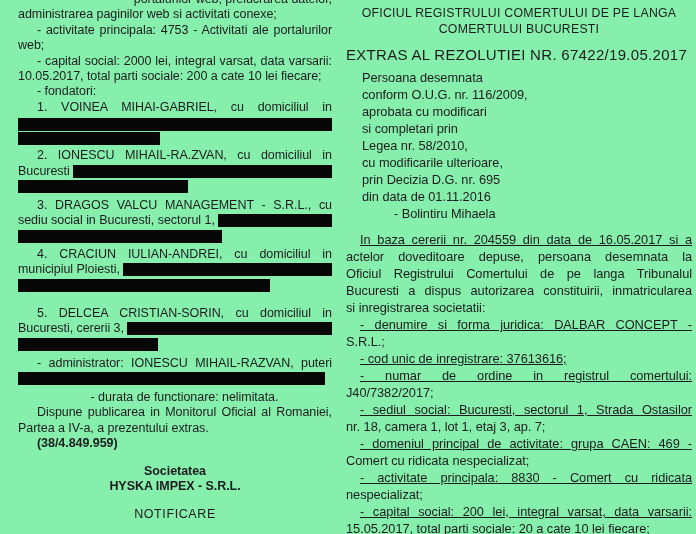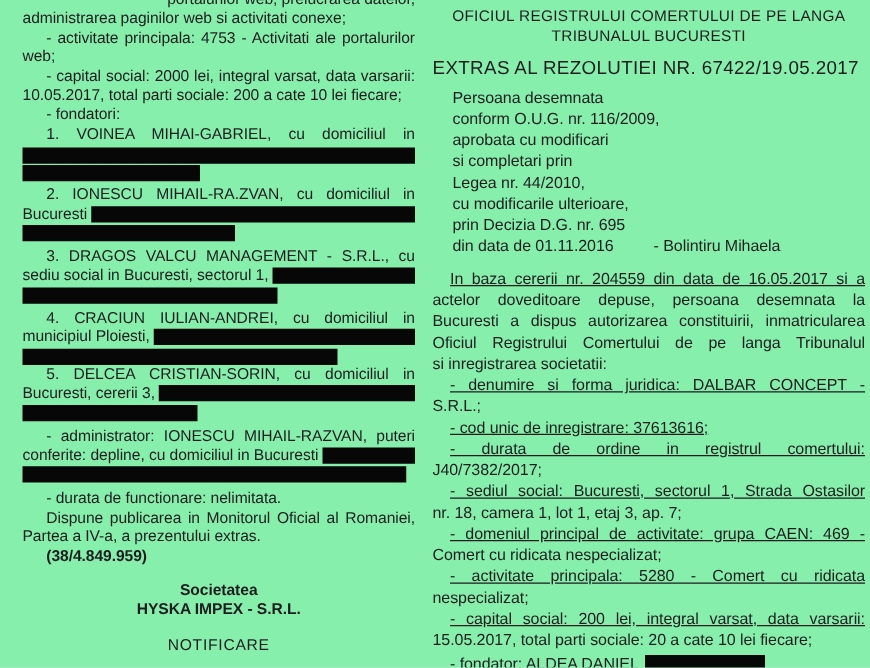--- a/index.html
+++ b/index.html
@@ -20,21 +20,21 @@
   .spread  { text-align:justify; text-align-last:justify; }
   .center  { text-align:center; }
   .b       { font-weight:bold; }
   .clip-line { margin-top:-8px; text-align:right; color:#222; }
   .rbar { background:#070707; height:13px; }
   .locrow { display:flex; align-items:flex-start; }
   .locrow .rbar { flex:1 1 auto; margin-left:3px; margin-top:1px; }
   .caps-head { font-size:12.3px; letter-spacing:0.25px; line-height:16px; }
   .extras-head { font-size:15px; letter-spacing:0.3px; line-height:18px; margin-top:9px; }
   .persoana { margin-top:5px; padding-left:16px; }
-  .signer-row { display:flex; }
+  .signer-row { display:flex;flex-direction:column; }
   .signer { margin-left:32px; white-space:nowrap; }
   .basis { margin-top:9px; }
   .fondator-row { display:flex; margin-top:2px; }
   .fondator-row .rbar { width:96px; margin-left:5px; margin-top:2px; }
   .notif { letter-spacing:0.6px; margin-top:13px; }
 </style>
 </head>
 <body>
 
 <div class="page">
@@ -79,100 +79,96 @@
     <div>
       <div class="ln first-l spread" style="margin-top:4px;">4. CRACIUN IULIAN-ANDREI, cu domiciliul in</div>
       <div class="locrow">
         <span class="ln">municipiul Ploiesti,</span>
         <span class="rbar"></span>
       </div>
       <div class="rbar" style="width:252px; margin-top:1px;"></div>
     </div>
 
     <div>
-      <div class="ln first-l spread" style="margin-top:0;">5. DELCEA CRISTIAN-SORIN, cu domiciliul in</div>
+      <div class="ln first-l spread" style="margin-top:14px;">5. DELCEA CRISTIAN-SORIN, cu domiciliul in</div>
       <div class="locrow">
         <span class="ln">Bucuresti, cererii 3,</span>
         <span class="rbar"></span>
       </div>
       <div class="rbar" style="width:140px; margin-top:1px;"></div>
     </div>
 
     <div>
       <div class="ln first-l spread" style="margin-top:5px;">- administrator: IONESCU MIHAIL-RAZVAN, puteri</div>
-      <div class="locrow">
-        <span class="ln">conferite: depline, cu domiciliul in Bucuresti</span>
-        <span class="rbar"></span>
-      </div>
       <div class="rbar" style="width:307px; margin-top:1px;"></div>
     </div>
 
-    <div class="ln first-l" style="margin-top:5px;">- durata de functionare: nelimitata.</div>
+    <div class="ln first-l" style="margin-top:5px;text-align:center;">- durata de functionare: nelimitata.</div>
 
     <div class="ln first-l spread">Dispune publicarea in Monitorul Oficial al Romaniei,</div>
     <div class="ln">Partea a IV-a, a prezentului extras.</div>
 
     <div class="ln first-l b">(38/4.849.959)</div>
 
     <div class="ln center b" style="margin-top:12px;">Societatea</div>
     <div class="ln center b">HYSKA IMPEX - S.R.L.</div>
 
     <div class="ln center notif">NOTIFICARE</div>
   </div>
 
   <div class="col col-right">
 
     <div class="ln center caps-head" style="margin-top:5px;">OFICIUL REGISTRULUI COMERTULUI DE PE LANGA</div>
-    <div class="ln center caps-head">TRIBUNALUL BUCURESTI</div>
+    <div class="ln center caps-head">COMERTULUI BUCURESTI</div>
 
     <div class="ln extras-head">EXTRAS AL REZOLUTIEI NR. 67422/19.05.2017</div>
 
     <div class="persoana">
       <div class="ln">Persoana desemnata</div>
       <div class="ln">conform O.U.G. nr. 116/2009,</div>
       <div class="ln">aprobata cu modificari</div>
       <div class="ln">si completari prin</div>
-      <div class="ln">Legea nr. 44/2010,</div>
+      <div class="ln">Legea nr. 58/2010,</div>
       <div class="ln">cu modificarile ulterioare,</div>
       <div class="ln">prin Decizia D.G. nr. 695</div>
       <div class="signer-row">
         <span class="ln">din data de 01.11.2016</span>
         <span class="ln signer">- Bolintiru Mihaela</span>
       </div>
     </div>
 
     <div class="basis">
       <div class="ln first-r spread">In baza cererii nr. 204559 din data de 16.05.2017 si a</div>
       <div class="ln spread">actelor doveditoare depuse, persoana desemnata la</div>
+      <div class="ln spread">Oficiul Registrului Comertului de pe langa Tribunalul</div>
       <div class="ln spread">Bucuresti a dispus autorizarea constituirii, inmatricularea</div>
-      <div class="ln spread">Oficiul Registrului Comertului de pe langa Tribunalul</div>
       <div class="ln">si inregistrarea societatii:</div>
     </div>
 
     <div>
       <div class="ln first-r spread">- denumire si forma juridica: DALBAR CONCEPT -</div>
       <div class="ln">S.R.L.;</div>
     </div>
     <div>
       <div class="ln first-r">- cod unic de inregistrare: 37613616;</div>
     </div>
     <div>
-      <div class="ln first-r spread">- durata de ordine in registrul comertului:</div>
+      <div class="ln first-r spread">- numar de ordine in registrul comertului:</div>
       <div class="ln">J40/7382/2017;</div>
     </div>
     <div>
       <div class="ln first-r spread">- sediul social: Bucuresti, sectorul 1, Strada Ostasilor</div>
       <div class="ln">nr. 18, camera 1, lot 1, etaj 3, ap. 7;</div>
     </div>
     <div>
       <div class="ln first-r spread">- domeniul principal de activitate: grupa CAEN: 469 -</div>
       <div class="ln">Comert cu ridicata nespecializat;</div>
     </div>
     <div>
-      <div class="ln first-r spread">- activitate principala: 5280 - Comert cu ridicata</div>
+      <div class="ln first-r spread">- activitate principala: 8830 - Comert cu ridicata</div>
       <div class="ln">nespecializat;</div>
     </div>
     <div>
       <div class="ln first-r spread">- capital social: 200 lei, integral varsat, data varsarii:</div>
       <div class="ln">15.05.2017, total parti sociale: 20 a cate 10 lei fiecare;</div>
     </div>
 
     <div class="fondator-row">
       <span class="ln first-r">- fondator: ALDEA DANIEL</span>
       <span class="rbar"></span>

